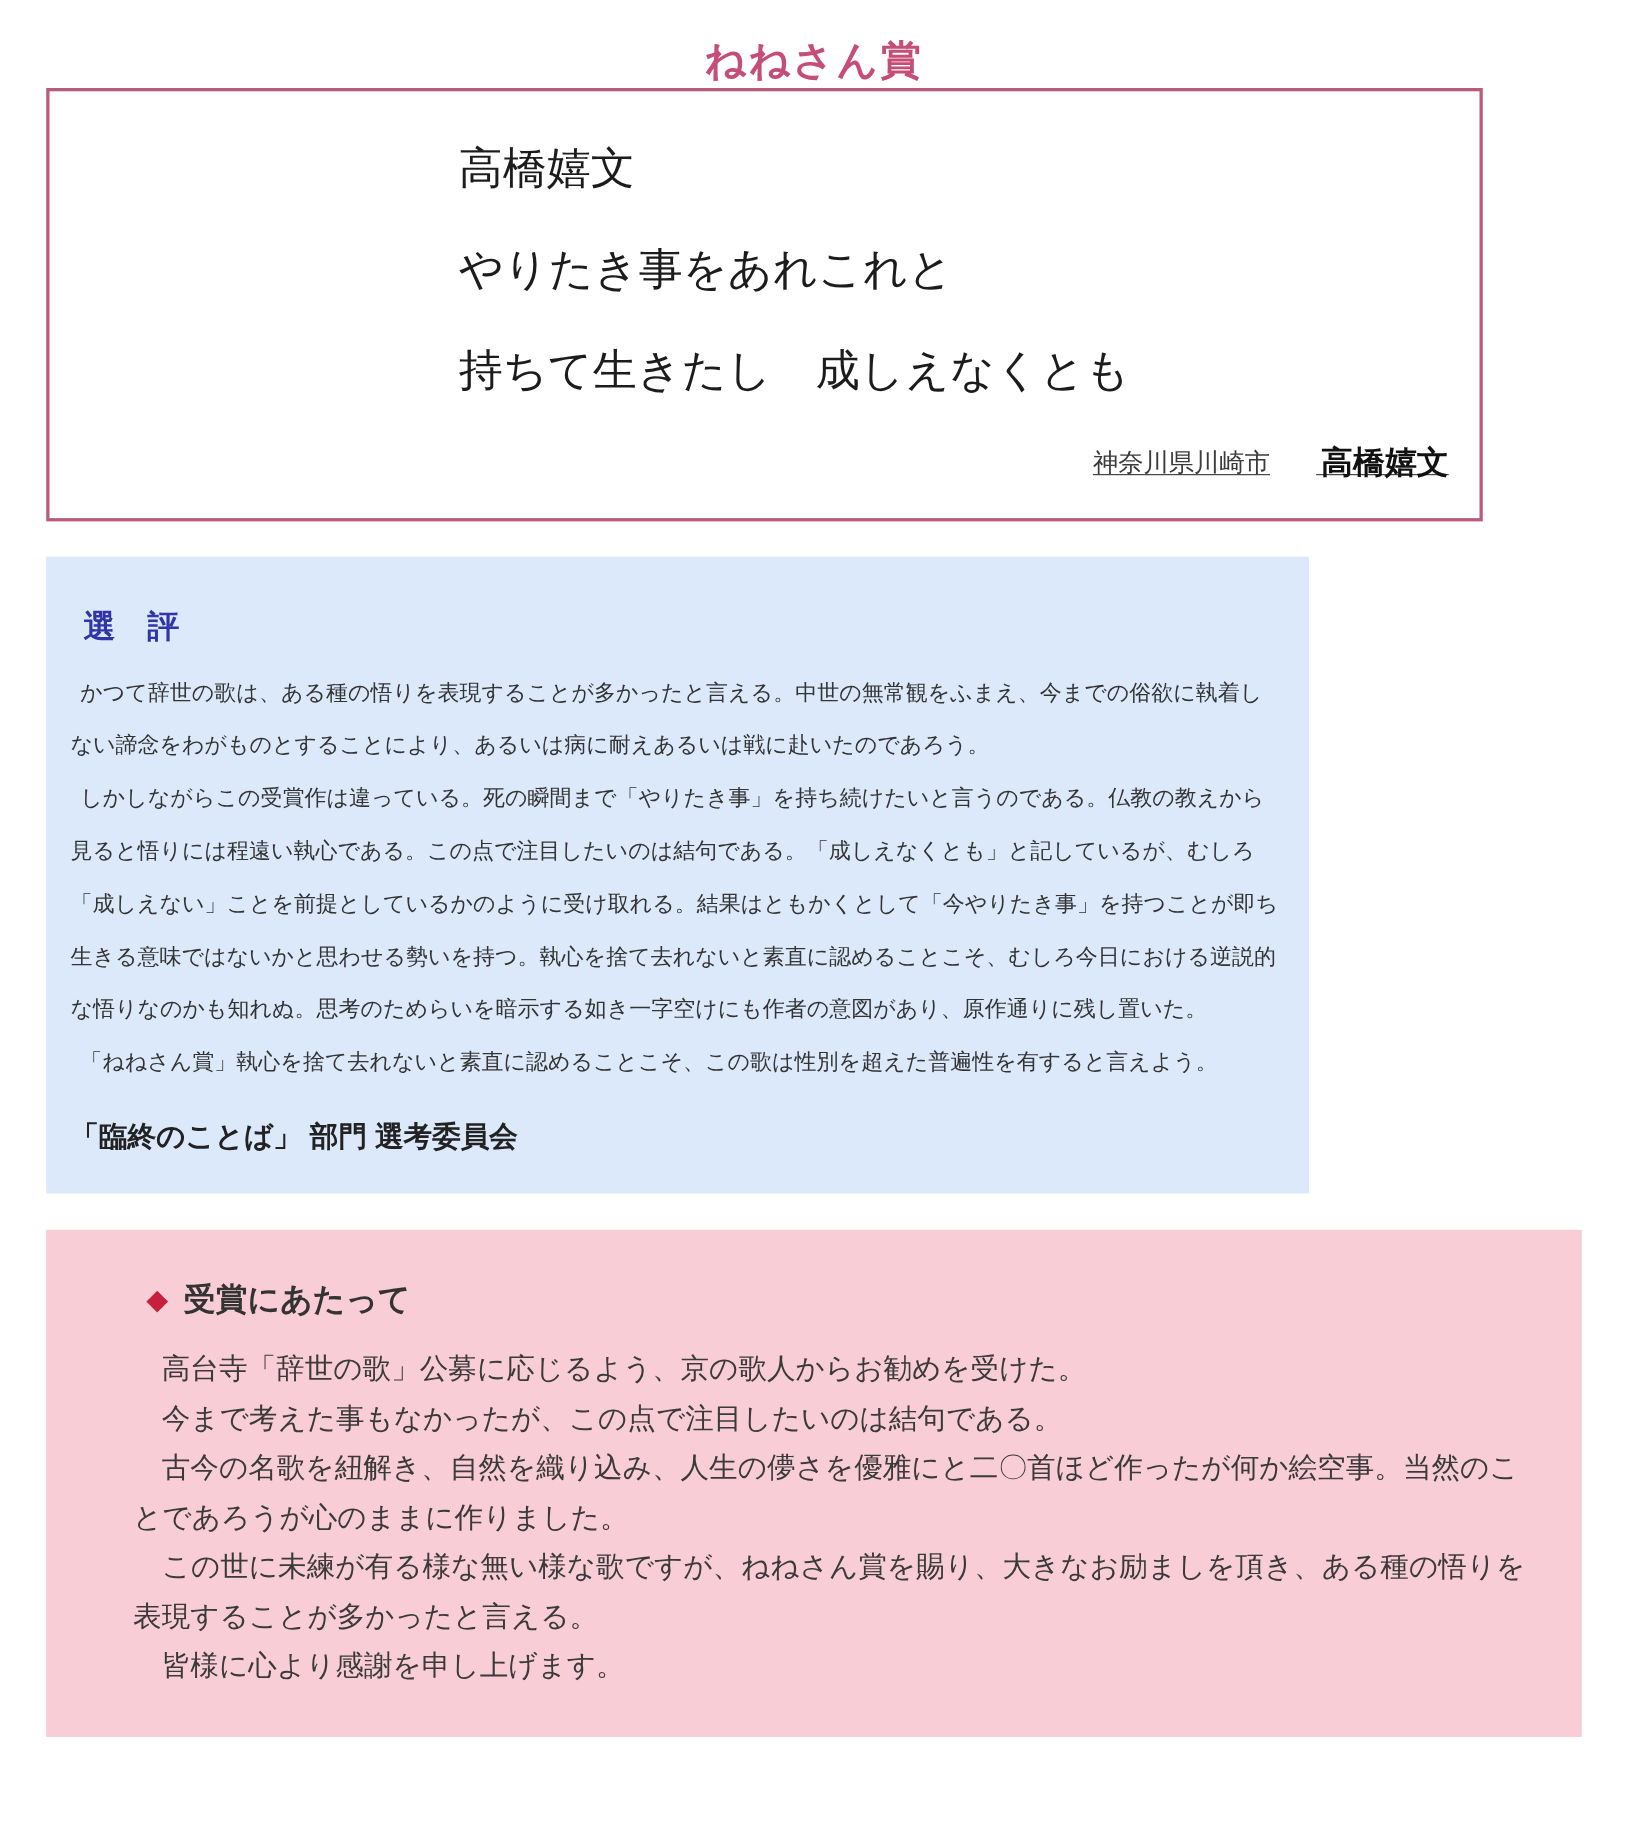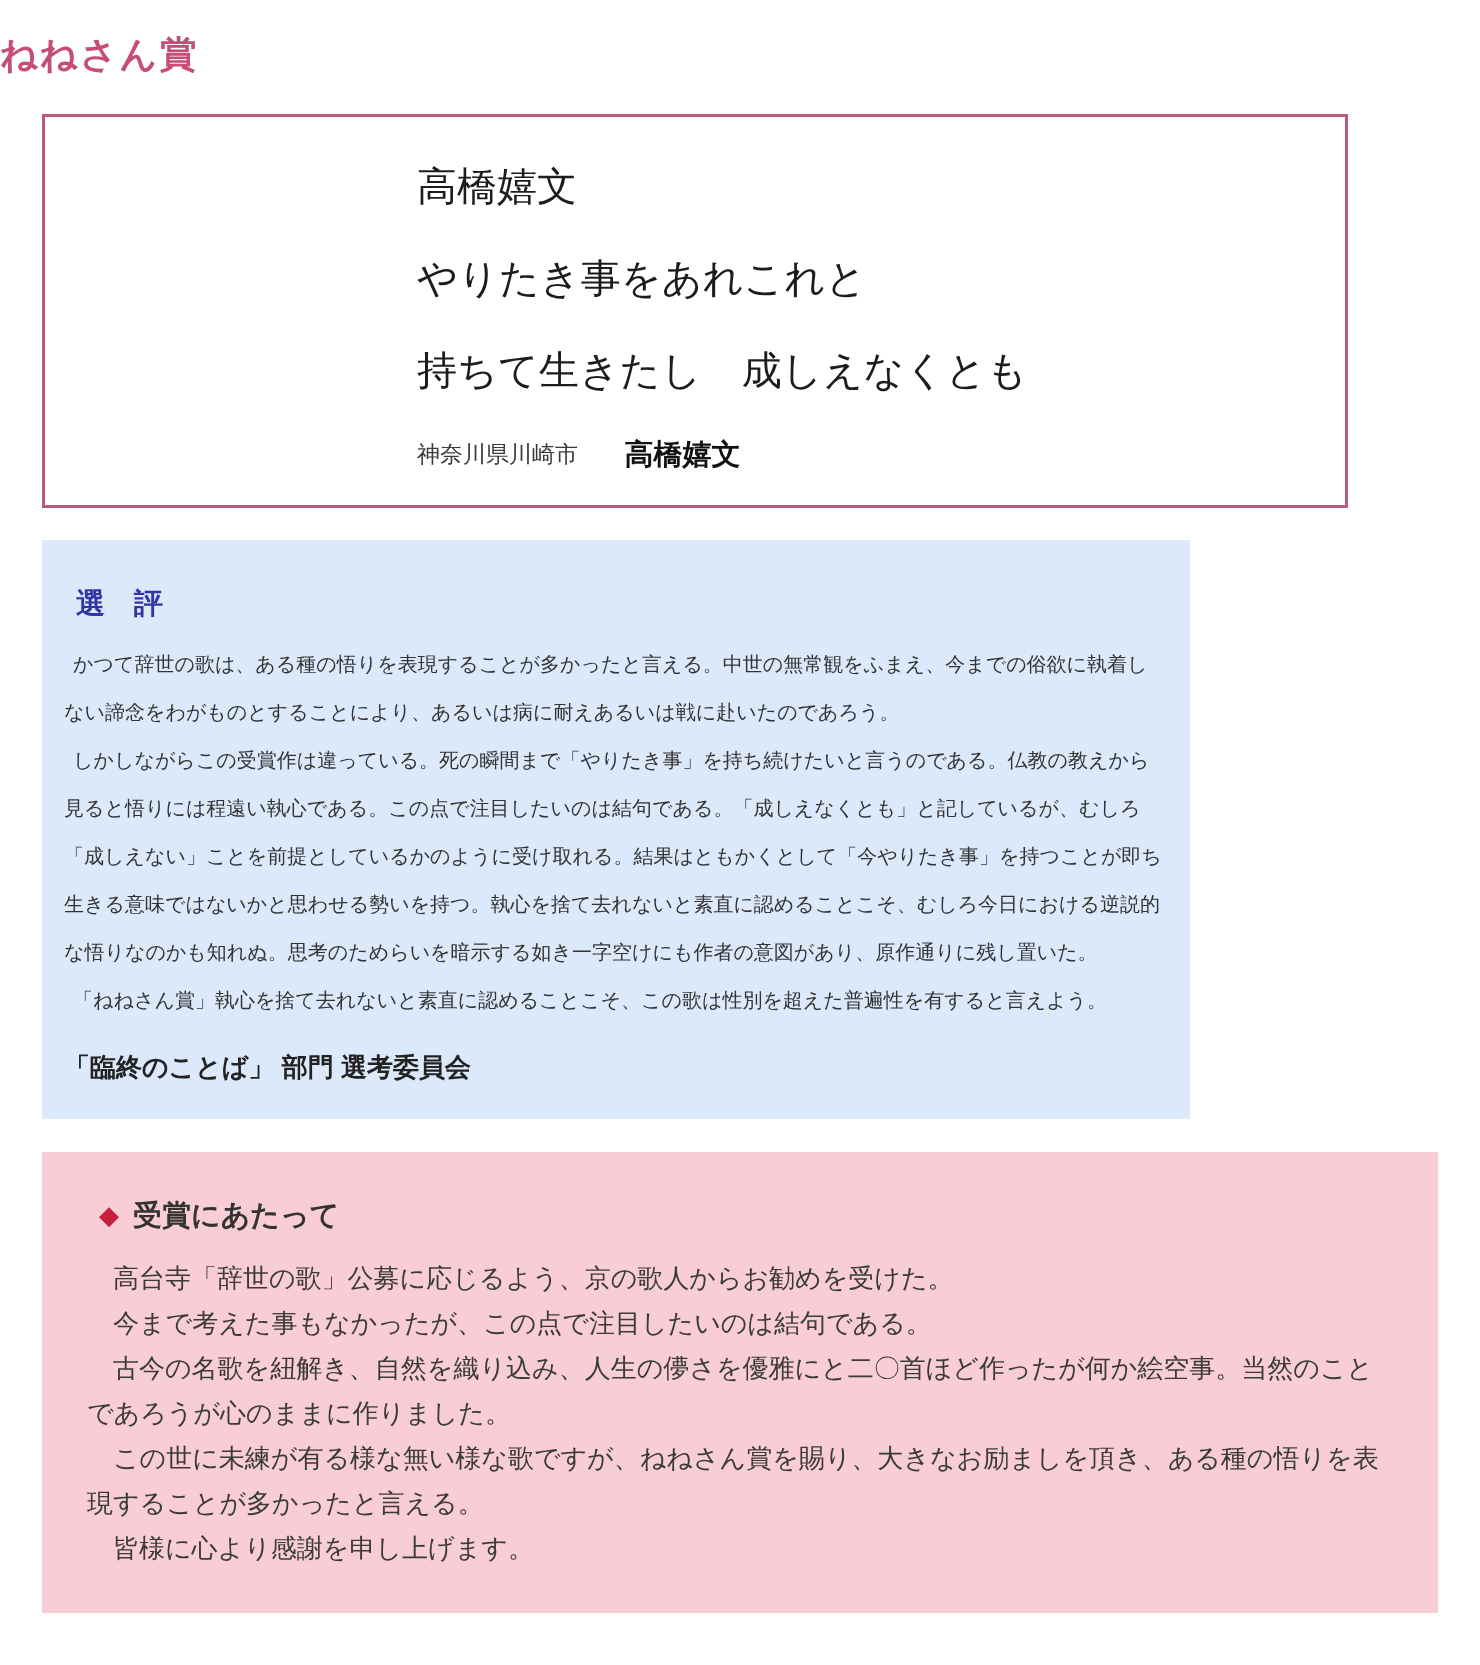--- a/index.html
+++ b/index.html
@@ -15,46 +15,46 @@
   html, body {
     background: #ffffff;
     width: 1480px;
     font-family: "Liberation Sans", "DejaVu Sans", sans-serif;
     color: var(--text, #333);
   }
   .page { width: 1480px; min-height: 1665px; padding-top: 30px; }
 
   
   .page-title {
-    text-align: left;
+    text-align: center;
     font-size: 37px;
     font-weight: 700;
     color: var(--title-color, #c54d76);
     letter-spacing: 2px;
-    margin-bottom: 34px;
     font-family: Liberation Serif, serif;
   }
 
   
   .poem-card {
     margin-left: 42px;
     width: 1306px;
     border: 3px solid var(--poem-border, #b95c7a);
     background: #ffffff;
     padding: 42px 28px 30px 372px;
   }
   .poem-line {
     font-family: "Liberation Serif", "DejaVu Serif", serif;
     font-size: 40px;
     color: #1c1c1c;
     margin-bottom: 37px;
     white-space: pre;
   }
   .poem-author {
-    text-align: left;
+    text-align: right;
+    text-decoration: underline;
   }
   .poem-author .author-location {
     font-size: 23px;
     color: #3a3a3a;
     margin-right: 42px;
     vertical-align: 2px;
   }
   .poem-author .author-name {
     font-size: 29px;
     font-weight: 700;
@@ -88,21 +88,21 @@
     font-size: 26px;
     font-weight: 700;
     color: #222222;
   }
 
   
   .note {
     margin: 33px 0 35px 42px;
     width: 1396px;
     background: var(--note-bg, #f8cdd6);
-    padding: 32px 45px 42px 17px;
+    padding: 32px 45px 42px 51px;
   }
   .note-heading {
     font-size: 29px;
     font-weight: 700;
     color: #333333;
     margin: 12px 0 20px 40px;
   }
   .note-heading .diamond {
     color: var(--diamond, #c6203c);
     font-size: 26px;

